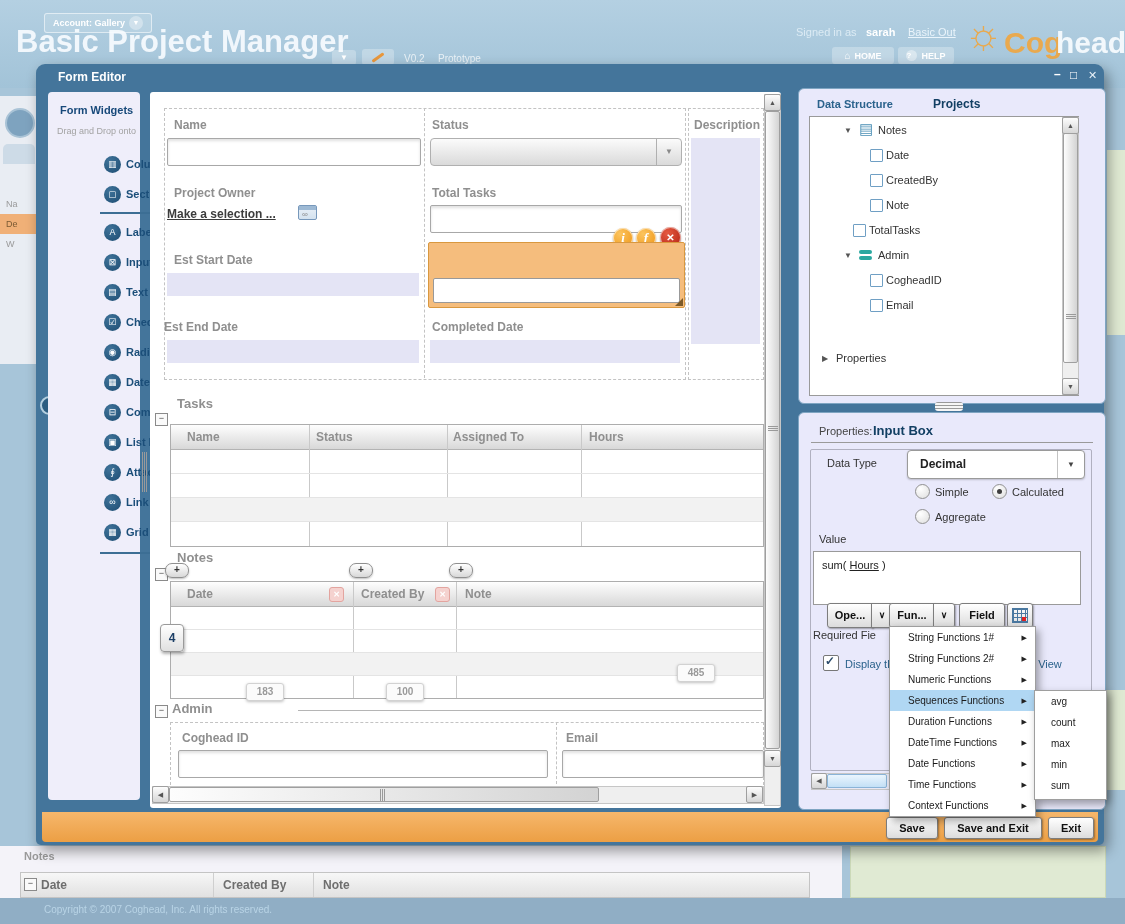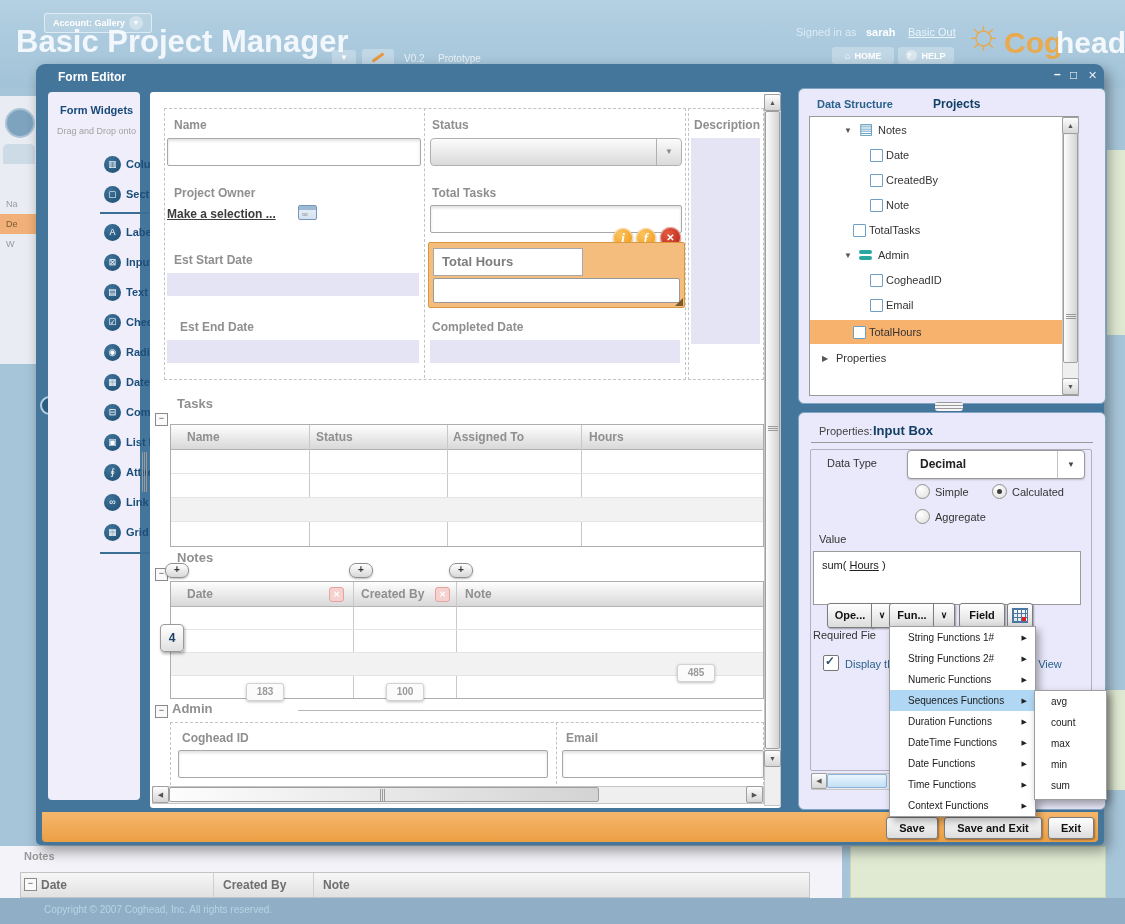--- a/index.html
+++ b/index.html
@@ -238,31 +238,28 @@
   </span>
 
   <span class="lbl" style="left:432px;top:186px;">Total Tasks</span>
   <div class="inp" style="left:430px;top:205px;width:250px;height:26px;"></div>
 
   <span class="circ-ic" style="left:613px;top:228px;background:radial-gradient(circle at 35% 30%,#fcc45e,#ee9312);font-family:'Liberation Serif',serif;font-style:italic;font-size:13px;line-height:19px;">i</span>
   <span class="circ-ic" style="left:636px;top:228px;background:radial-gradient(circle at 35% 30%,#fcc45e,#ee9312);font-family:'Liberation Serif',serif;font-style:italic;font-size:13px;line-height:19px;">f</span>
   <span class="circ-ic" style="left:660px;top:227px;width:21px;height:21px;background:radial-gradient(circle at 35% 30%,#e55a41,#b01d0f);font-size:10px;line-height:21px;">✕</span>
 
   <div class="abs" style="left:428px;top:242px;width:255px;height:64px;background:#f5bd7d;border:1px solid #d9983f;border-radius:2px;">
-    <div style="position:absolute;left:4px;top:5px;width:148px;height:26px;background:#fff;border:1px solid #a8a8a8;">
-      <span style="position:absolute;left:8px;top:5px;font-size:13px;font-weight:bold;color:#7d7d7d;">Total Hours</span>
-    </div>
     <div style="position:absolute;left:4px;top:35px;width:245px;height:23px;background:#fff;border:1px solid #999;border-radius:2px;"></div>
     <span style="position:absolute;right:1px;bottom:1px;width:0;height:0;border-left:8px solid transparent;border-bottom:8px solid #7c5a28;"></span>
   </div>
 
   <span class="lbl" style="left:174px;top:253px;">Est Start Date</span>
   <div class="lav" style="left:167px;top:273px;width:252px;height:23px;"></div>
 
-  <span class="lbl" style="left:180px;top:320px;">Est End Date</span>
+  <span class="lbl" style="left:164px;top:320px;">Est End Date</span>
   <div class="lav" style="left:167px;top:340px;width:252px;height:23px;"></div>
 
   <span class="lbl" style="left:432px;top:320px;">Completed Date</span>
   <div class="lav" style="left:430px;top:340px;width:250px;height:23px;"></div>
 
   <span class="lbl" style="left:177px;top:396px;font-size:13px;">Tasks</span>
   <span class="minus" style="left:155px;top:413px;">−</span>
   <div class="gridbox" style="left:170px;top:424px;width:592px;height:121px;">
     <div class="ghead">
       <span class="gh-lbl" style="left:16px;">Name</span>
@@ -347,24 +344,20 @@
         <span style="position:absolute;left:0;top:6px;width:13px;height:4px;background:#2aa8a0;border-radius:2px;"></span>
       </span>
       <span class="tree-lbl" style="left:68px;top:132px;">Admin</span>
 
       <span class="tree-cb" style="left:60px;top:157px;"></span>
       <span class="tree-lbl" style="left:76px;top:157px;">CogheadID</span>
 
       <span class="tree-cb" style="left:60px;top:182px;"></span>
       <span class="tree-lbl" style="left:76px;top:182px;">Email</span>
 
-      <div style="position:absolute;left:0;top:203px;width:252px;height:24px;background:#f7b26e;">
-        <span class="tree-cb" style="left:43px;top:6px;"></span>
-        <span class="tree-lbl" style="left:59px;top:6px;">TotalHours</span>
-      </div>
 
       <span class="tw" style="left:12px;top:237px;">▶</span>
       <span class="tree-lbl" style="left:26px;top:235px;">Properties</span>
 
       <div class="sc-track" style="left:252px;top:0;width:15px;height:276px;"></div>
       <div class="sc-btn" style="left:252px;top:0;">▲</div>
       <div class="sc-thumb" style="left:253px;top:16px;width:13px;height:228px;">
         <span class="grip-h" style="left:2px;top:180px;"></span>
         </div>
       <div class="sc-btn" style="left:252px;top:261px;">▼</div>

